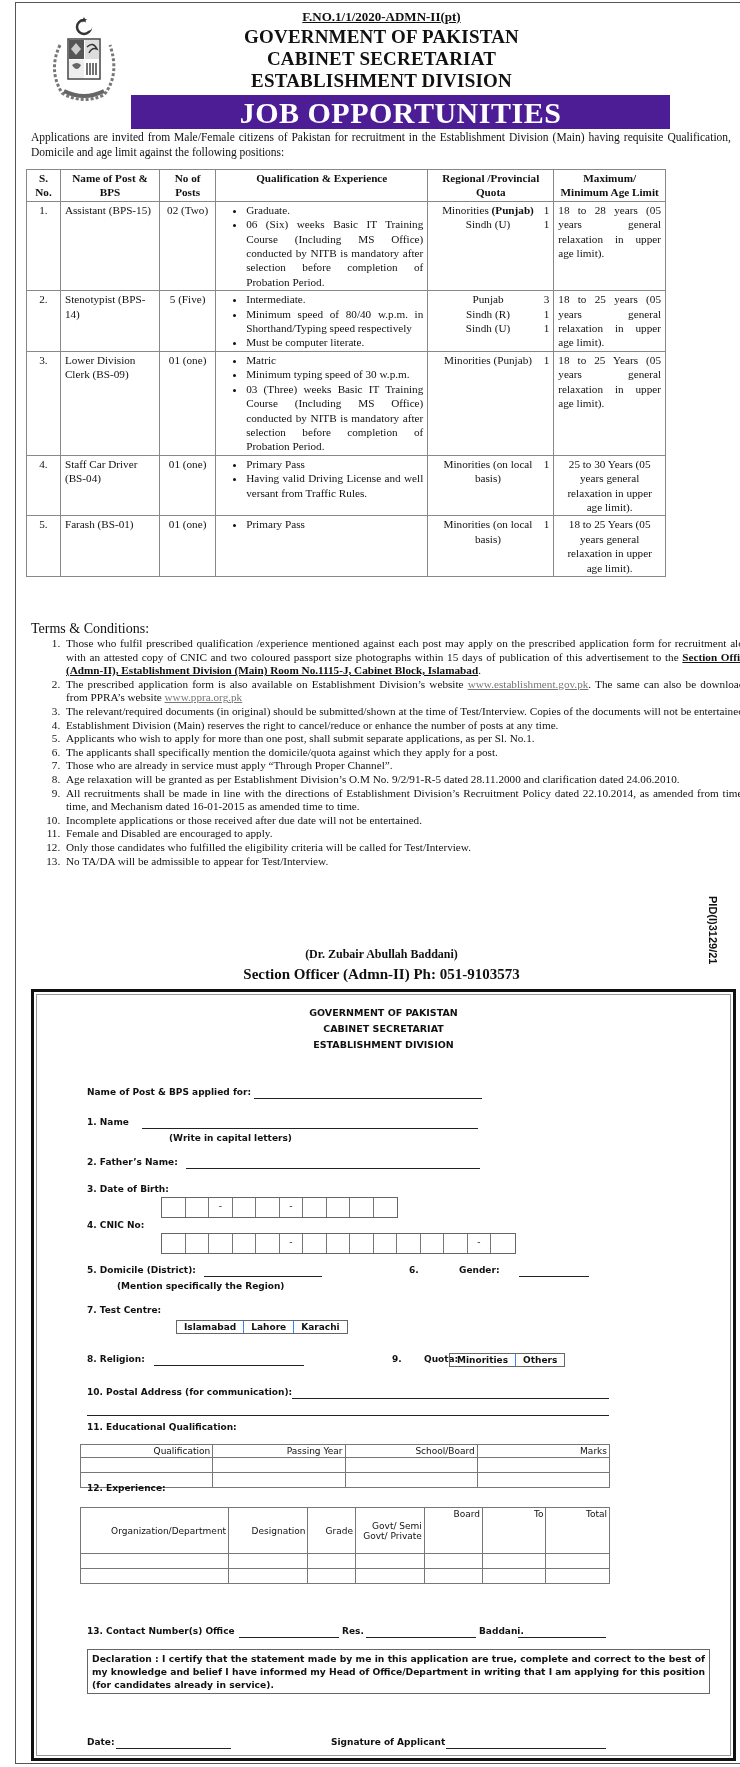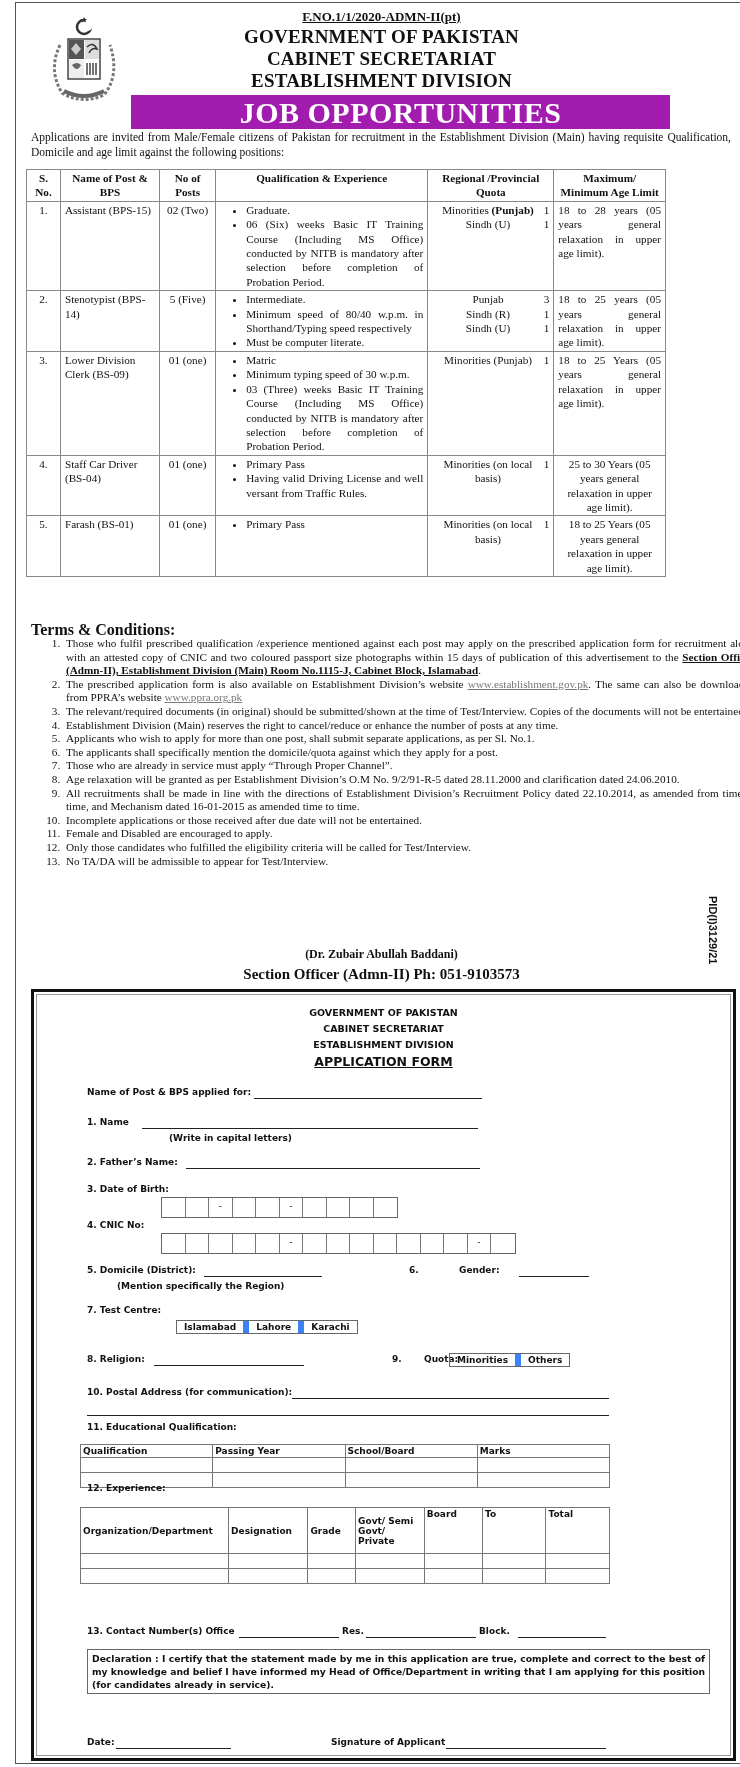--- a/index.html
+++ b/index.html
@@ -5,36 +5,36 @@
   html, body { margin: 0; padding: 0; background: #fff; }
   body { width: 740px; height: 1767px; position: relative; overflow: hidden; color: #111; }
   .page { position: absolute; left: 15px; top: 2px; width: 731px; height: 1762px; border: 1.5px solid #555; box-sizing: border-box; }
   .serif { font-family: "Liberation Serif", "DejaVu Serif", serif; }
 
   
   .emblem { position: absolute; left: 26px; top: 12px; width: 84px; height: 88px; }
   .fno { position: absolute; left: 0; width: 731px; top: 6px; text-align: center; font-size: 13px; font-weight: bold; text-decoration: underline; }
   .h1 { position: absolute; left: 0; width: 731px; text-align: center; font-size: 19px; font-weight: bold; letter-spacing: 0.2px; }
   .h1.l1 { top: 23px; } .h1.l2 { top: 45px; } .h1.l3 { top: 67px; }
-  .jobbar { position: absolute; left: 115px; top: 92px; width: 539px; height: 34px; background: #a21caf; color: #fff; text-align: center; font-size: 30px; font-weight: bold; line-height: 36px; letter-spacing: 0.5px; }
+  .jobbar { position: absolute; left: 115px; top: 92px; width: 539px; height: 34px; background: #4c1d95; color: #fff; text-align: center; font-size: 30px; font-weight: bold; line-height: 36px; letter-spacing: 0.5px; }
   .intro { position: absolute; left: 15px; top: 127px; width: 700px; font-size: 11.5px; line-height: 15px; text-align: justify; }
 
   
   table.jobs { position: absolute; left: 10px; top: 166px; width: 640px; border-collapse: collapse; font-size: 11.2px; line-height: 14.4px; }
   table.jobs th, table.jobs td { border: 1px solid #888; vertical-align: top; padding: 1px 4px; }
   table.jobs th { font-weight: bold; text-align: center; font-size: 11.2px; }
   table.jobs td.c { text-align: center; }
   table.jobs ul { margin: 0; padding-left: 26px; }
   table.jobs li { text-align: justify; }
   .quota-line { display: flex; justify-content: space-between; font-family: Liberation Serif, serif; }
   .quota-line .qn { flex: 1; text-align: center; }
   .just { text-align: justify; }
 
   
-  .terms-title { position: absolute; left: 15px; top: 618px; font-size: 16px; font-weight: bold; }
+  .terms-title { position: absolute; left: 15px; top: 618px; font-size: 14px; font-weight: normal; }
   ol.terms { position: absolute; left: 20px; top: 634px; width: 692px; margin: 0; padding-left: 27px; font-size: 11.2px; line-height: 13.6px; }
   ol.terms li { text-align: justify; padding-left: 3px; }
   ol.terms a { color: #777; text-decoration: underline; }
   .bu { font-weight: bold; text-decoration: underline; }
   .sig1 { position: absolute; left: 0; width: 731px; top: 944px; text-align: center; font-size: 12px; font-weight: bold; }
   .sig2 { position: absolute; left: 0; width: 731px; top: 963px; text-align: center; font-size: 15px; font-weight: bold; }
   .pid { position: absolute; left: 703px; top: 893px; font-size: 11px; font-weight: bold; transform: rotate(90deg); transform-origin: left top; white-space: nowrap; font-family: "Liberation Sans", sans-serif; }
 
   
   .form { position: absolute; left: 15px; top: 986px; width: 705px; height: 772px; border: 3px solid #111; box-sizing: border-box; outline: 1px solid #999; outline-offset: -6px; }
@@ -42,24 +42,24 @@
   .ft { position: absolute; left: 0; width: 100%; text-align: center; font-size: 9.5px; font-weight: bold; }
   .ft.a { top: 15px; } .ft.b { top: 31px; } .ft.c { top: 47px; }
   .ft.d { top: 62px; font-size: 12.5px; text-decoration: underline; }
   .photo { position: absolute; left: 577px; top: 32px; width: 100px; height: 87px; border: 1.5px solid #bbb; box-sizing: border-box; font-size: 9px; font-weight: bold; color: #444; text-align: center; line-height: 70px; }
   .fl { position: absolute; font-size: 9px; font-weight: bold; white-space: nowrap; }
   .line { position: absolute; border-bottom: 1px solid #222; height: 0; }
   .boxes { position: absolute; display: flex; border: 1px solid #666; }
   .boxes span { width: 23.5px; height: 19px; border-right: 1px solid #777; box-sizing: border-box; text-align: center; font-size: 9px; line-height: 17px; }
   .boxes span:last-child { border-right: none; }
   .opts { position: absolute; display: flex; border: 1px solid #666; }
-  .opts span { border-right: 6px solid #3b82f6; font-size: 9px; font-weight: bold; padding: 1px 7px; }
+  .opts span { border-right: 1px solid #3b82f6; font-size: 9px; font-weight: bold; padding: 1px 7px; }
   .opts span:last-child { border-right: none; }
   table.ftab { position: absolute; border-collapse: collapse; font-size: 9px; }
-  table.ftab th, table.ftab td { border: 1px solid #777; font-weight: bold; text-align: left; padding: 1px 2px; }
+  table.ftab th, table.ftab td { border: 1px solid #777; font-weight: normal; text-align: right; padding: 1px 2px; }
   .decl { position: absolute; left: 53px; top: 657px; width: 623px; border: 1.5px solid #666; box-sizing: border-box; padding: 2px 4px; font-size: 9.2px; font-weight: bold; line-height: 13px; text-align: justify; }
 </style>
 </head>
 <body>
 
 <div class="page serif">
 
   <svg class="emblem" viewBox="0 0 84 88">
     <g fill="none" stroke="#777" stroke-width="3" stroke-dasharray="3 2">
       <path d="M18 30 Q6 55 20 78 Q40 90 62 80 Q78 60 68 30"></path>
@@ -230,21 +230,20 @@
     </ol>
 
   <div class="sig1">(Dr. Zubair Abullah Baddani)</div>
   <div class="sig2">Section Officer (Admn-II) Ph: 051-9103573</div>
   <div class="pid">PID(I)3129/21</div>
 
   <div class="form">
     <div class="ft a">GOVERNMENT OF PAKISTAN</div>
     <div class="ft b">CABINET SECRETARIAT</div>
     <div class="ft c">ESTABLISHMENT DIVISION</div>
-    <div class="ft d">APPLICATION FORM</div>
 
     <div class="fl" style="left:53px;top:95px">Name of Post &amp; BPS applied for:</div>
     <div class="line" style="left:220px;top:106px;width:228px"></div>
 
     <div class="fl" style="left:53px;top:125px">1.    Name</div>
     <div class="line" style="left:108px;top:136px;width:336px"></div>
     <div class="fl" style="left:135px;top:141px">(Write in capital letters)</div>
 
     <div class="fl" style="left:53px;top:165px">2.    Father’s Name:</div>
     <div class="line" style="left:152px;top:176px;width:294px"></div>
@@ -363,21 +362,21 @@
             <td></td>
             <td></td>
           </tr>
     </tbody>
       </table>
 
     <div class="fl" style="left:53px;top:634px">13. Contact Number(s) Office</div>
     <div class="line" style="left:205px;top:645px;width:100px"></div>
     <div class="fl" style="left:308px;top:634px">Res.</div>
     <div class="line" style="left:332px;top:645px;width:110px"></div>
-    <div class="fl" style="left:445px;top:634px">Block.</div>
+    <div class="fl" style="left:445px;top:634px">Baddani.</div>
     <div class="line" style="left:484px;top:645px;width:88px"></div>
 
     <div class="decl">Declaration : I certify that the statement made by me in this application are true, complete and correct to the best of my knowledge and belief I have informed my Head of Office/Department in writing that I am applying for this position (for candidates already in service).</div>
 
     <div class="fl" style="left:53px;top:745px">Date:</div>
     <div class="line" style="left:82px;top:756px;width:115px"></div>
     <div class="fl" style="left:297px;top:745px">Signature of Applicant</div>
     <div class="line" style="left:412px;top:756px;width:160px"></div>
   </div>
 </div>

